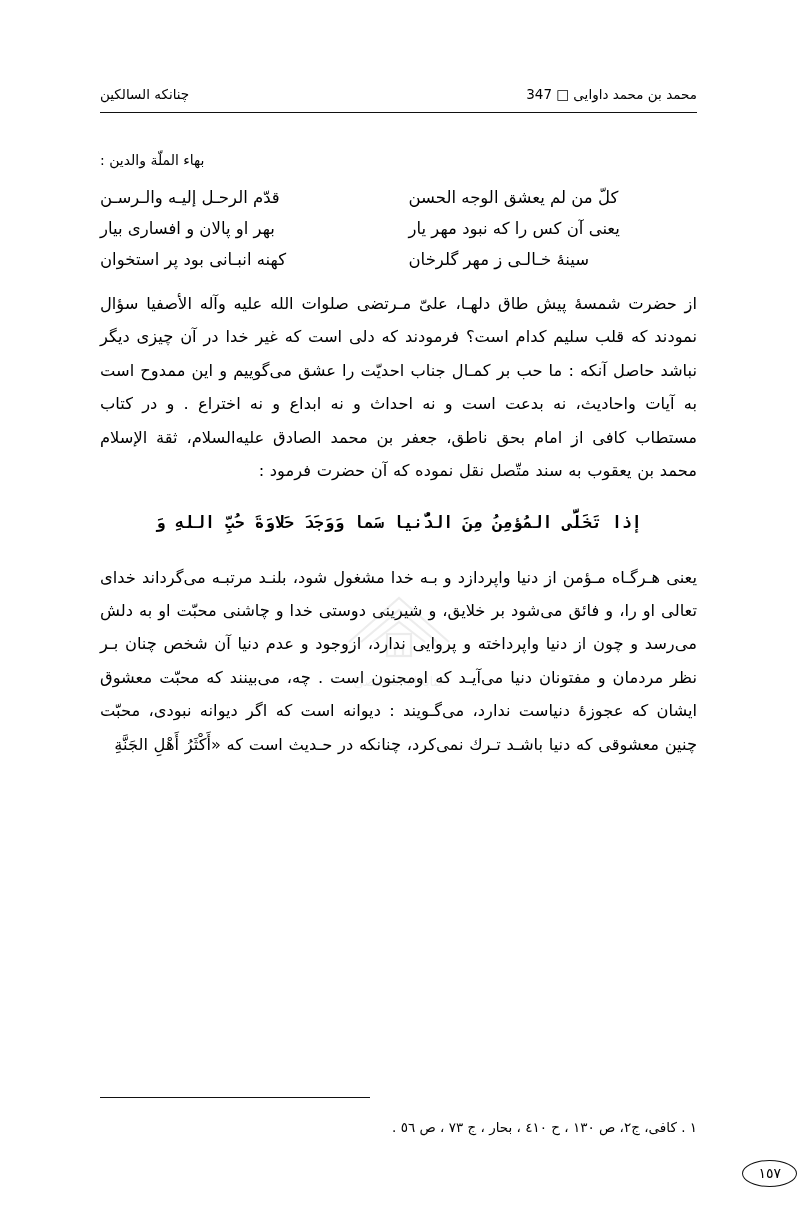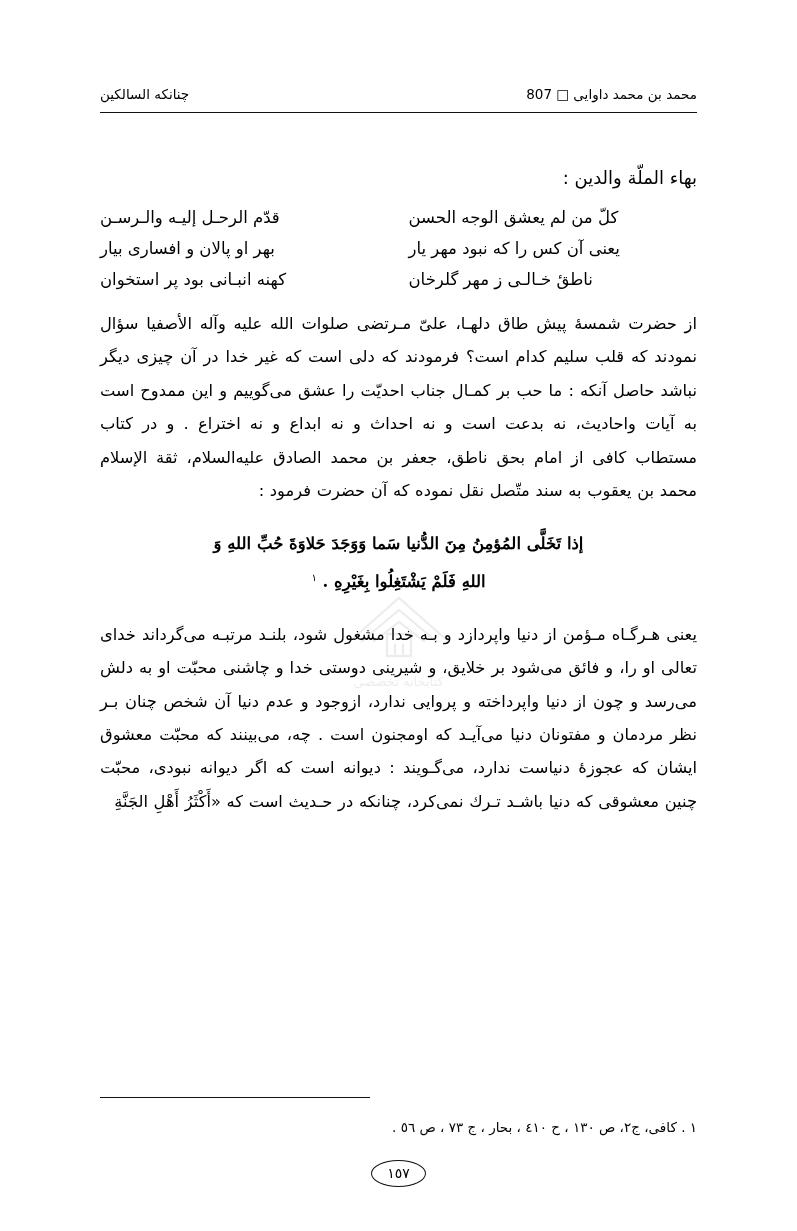--- a/index.html
+++ b/index.html
@@ -48,23 +48,23 @@
     position: absolute;
     top: 140px;
     left: 100px;
     right: 100px;
     direction: rtl;
     text-align: justify;
     text-justify: inter-word;
   }
 
   .lead-line {
-    font-size: 18px;
-    margin: 27px 0 6px 0;
-    text-align: right;
+    font-size: 14px;
+    margin: 12px 0 6px 0;
+    text-align: left;
   }
 
   
   .poem {
     margin: 14px 0 10px 0;
     width: 100%;
     border-collapse: collapse;
     direction: rtl;
   }
   .poem td {
@@ -100,21 +100,21 @@
     font-family: "DejaVu Serif", serif;
     font-size: 16.5px;
     line-height: 2.25;
     margin: 18px 34px 18px 34px;
     text-align: center;
     font-weight: 600;
     letter-spacing: 0.4px;
     position: relative;
     z-index: 2;
   }
-  .arabic-quote .q-line { display: block; }
+  .arabic-quote .q-line { display: block; font-family: Liberation Mono, monospace; }
   .arabic-quote sup {
     font-size: 10px;
     font-weight: normal;
     vertical-align: super;
   }
 
   
   .footnote-rule {
     position: absolute;
     bottom: 133px;
@@ -134,21 +134,21 @@
     letter-spacing: 0.4px;
   }
 
   
   .folio {
     position: absolute;
     bottom: 44px;
     left: 0;
     right: 0;
     display: flex;
-    justify-content: center;
+    justify-content: flex-start;
   }
   .folio-oval {
     border: 1.4px solid #111;
     border-radius: 50%;
     padding: 5px 15px 6px 15px;
     font-size: 14px;
     letter-spacing: 1px;
     line-height: 1;
   }
 
@@ -180,21 +180,21 @@
     margin-top: 6px;
     white-space: nowrap;
   }
 </style>
 </head>
 <body>
 
 <div class="page">
 
   <div class="header">
-    <span class="header-left">محمد بن محمد داوايى □ 807</span>
+    <span class="header-left">محمد بن محمد داوايى □ 347</span>
     <span class="header-right">چنانكه السالكين</span>
   </div>
   <div class="header-rule"></div>
 
   <div class="watermark">
     <div class="watermark-inner">
       <svg width="120" height="86" viewBox="0 0 120 86">
         <g fill="none" stroke="#6b6b6b" stroke-width="2.2">
           <path d="M10 60 L60 16 L110 60"></path>
           <path d="M22 60 L60 28 L98 60"></path>
@@ -215,31 +215,30 @@
       <tbody>
           <tr>
         <td class="hemistich-a">كلّ من لم يعشق الوجه الحسن</td>
         <td class="hemistich-b">قدّم الرحـل إليـه والـرسـن</td>
       </tr>
       <tr>
         <td class="hemistich-a">يعنى آن كس را كه نبود مهر يار</td>
         <td class="hemistich-b">بهر او پالان و افسارى بيار</td>
       </tr>
       <tr>
-        <td class="hemistich-a">ناطقٔ خـالـى ز مهر گلرخان</td>
+        <td class="hemistich-a">سينهٔ خـالـى ز مهر گلرخان</td>
         <td class="hemistich-b">كهنه انبـانى بود پر استخوان</td>
       </tr>
     </tbody>
       </table>
 
     <p class="para first">از حضرت شمسهٔ پيش طاق دلهـا، علىّ مـرتضى صلوات الله عليه وآله الأصفيا سؤال نمودند كه قلب سليم كدام است؟ فرمودند كه دلى است كه غير خدا در آن چيزى ديگر نباشد حاصل آنكه : ما حب بر كمـال جناب احديّت را عشق مى‌گوييم و اين ممدوح است به آيات واحاديث، نه بدعت است و نه احداث و نه ابداع و نه اختراع . و در كتاب مستطاب كافى از امام بحق ناطق، جعفر بن محمد الصادق عليه‌السلام، ثقة الإسلام محمد بن يعقوب به سند متّصل نقل نموده كه آن حضرت فرمود :</p>
 
     <div class="arabic-quote">
       <span class="q-line">إذا تَخَلَّى المُؤمِنُ مِنَ الدُّنيا سَما وَوَجَدَ حَلاوَةَ حُبِّ اللهِ وَ</span>
-      <span class="q-line"><span>اللهِ فَلَمْ يَشْتَغِلُوا بِغَيْرِهِ .</span> <sup>١</sup></span>
     </div>
 
     <p class="para">يعنى هـرگـاه مـؤمن از دنيا واپردازد و بـه خدا مشغول شود، بلنـد مرتبـه مى‌گرداند خداى تعالى او را، و فائق مى‌شود بر خلايق، و شيرينى دوستى خدا و چاشنى محبّت او به دلش مى‌رسد و چون از دنيا واپرداخته و پروايى ندارد، ازوجود و عدم دنيا آن شخص چنان بـر نظر مردمان و مفتونان دنيا مى‌آيـد كه اومجنون است . چه، مى‌بينند كه محبّت معشوق ايشان كه عجوزهٔ دنياست ندارد، مى‌گـويند : ديوانه است كه اگر ديوانه نبودى، محبّت چنين معشوقى كه دنيا باشـد تـرك نمى‌كرد، چنانكه در حـديث است كه «أَكْثَرُ أَهْلِ الجَنَّةِ</p>
 
   </div>
 
   <div class="footnote-rule"></div>
   <div class="footnote">١ . كافى، ج٢، ص ١٣٠ ، ح ٤١٠ ، بحار ، ج ٧٣ ، ص ٥٦ .</div>
 
   <div class="folio">

